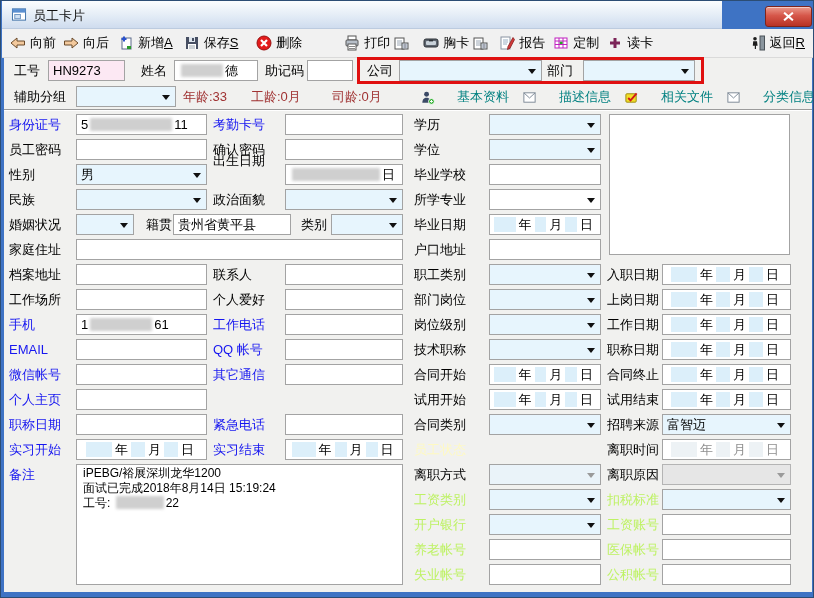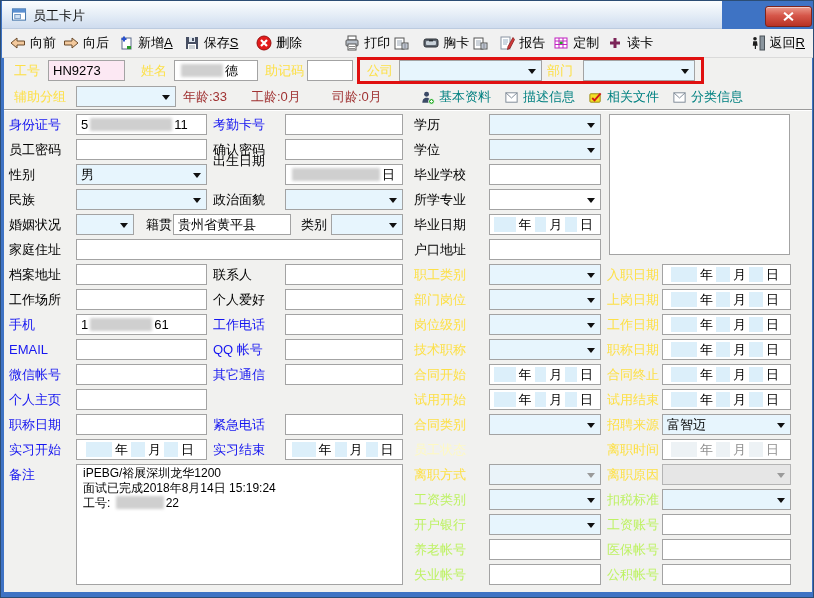--- a/index.html
+++ b/index.html
@@ -13,42 +13,42 @@
     display:flex;align-items:center;justify-content:center;box-shadow:inset 0 1px 0 rgba(255,255,255,.5);cursor:pointer;}
   .toolbar{position:absolute;left:1px;top:28px;width:811px;height:29px;background:#f1f1f1;
     border-bottom:1px solid #dadada;display:flex;align-items:center;padding-left:8px;box-sizing:border-box;}
   .tbtn{display:inline-flex;align-items:center;gap:4px;font-size:13px;color:#000;white-space:nowrap;cursor:pointer;}
   .ic{width:16px;height:16px;display:inline-block;}
   .ic15{width:15px;height:15px;display:inline-block;}
   .hdr{position:absolute;left:3px;top:57px;width:808px;height:51px;background:#f1f1ef;}
   .bodyp{position:absolute;left:3px;top:108px;width:808px;height:482px;background:#f1f1ef;
     border-top:1px solid #9b9b9b;box-shadow:inset 0 1px 0 #fff;}
   .lb{position:absolute;height:21px;line-height:21px;font-size:13px;color:#000;white-space:nowrap;}
-  .blue{color:#1616f0}.navy{color:#fde047}.mar{color:#bef264}.grn{color:#fef9c3}
+  .blue{color:#1616f0}.navy{color:#000000}.mar{color:#bef264}.grn{color:#fef9c3}
   .stat{position:absolute;height:21px;line-height:21px;font-size:13px;color:#a03232;white-space:nowrap;}
   .f{position:absolute;height:21px;box-sizing:border-box;border:1px solid #a3a3a3;background:#fff;
      font-size:13px;line-height:19px;padding:0 4px;color:#000;white-space:nowrap;overflow:hidden;}
   .pink{background:#fce8f3;}
   .dd{background:#e7f5fd;padding-right:18px;}
   .dd::after{content:'';position:absolute;right:5px;top:8px;width:0;height:0;
      border:4px solid transparent;border-top:5px solid #101010;}
   .dd.white{background:#fff;}
   .dd.dis{background:#eaf3f9;}
   .dd.dis::after{border-top-color:#9a9a9a;}
   .dd.gray{background:#e6e6e6;border-color:#b4b4b4;}
   .dd.gray::after{border-top-color:#9a9a9a;}
   .datef{display:flex;align-items:center;justify-content:center;padding:0 4px;}
   .datef b{font-weight:normal;font-size:13px;margin:0 3px;color:#000;}
   .seg{display:inline-block;background:#dceffa;height:15px;}
   .datef.dis b{color:#8f8f8f;}
   .datef.dis .seg{background:#edf2f5;}
   .redbox{position:absolute;left:356px;top:56px;width:347px;height:27px;box-sizing:border-box;
      border:3px solid #e01010;background:transparent;pointer-events:none;}
   .tabs{position:absolute;left:419px;top:85px;height:22px;display:flex;align-items:center;gap:13px;}
-  .tab{display:inline-flex;align-items:center;gap:4px;font-size:13px;color:#008080;cursor:pointer;white-space:nowrap;}
+  .tab{display:inline-flex;align-items:center;gap:22px;font-size:13px;color:#008080;cursor:pointer;white-space:nowrap;}
   .photo{position:absolute;left:608px;top:113px;width:181px;height:141px;background:#fff;
      border:1px solid #a3a3a3;box-sizing:border-box;}
   .notes{position:absolute;left:75px;top:463px;width:327px;height:121px;box-sizing:border-box;
      border:1px solid #a3a3a3;background:#fff;font-size:12px;line-height:15px;padding:1px 6px;color:#000;overflow:hidden;}
   .rd{display:inline-block;vertical-align:-2px;height:13px;background:#cfcfcf;filter:blur(1.4px);border-radius:1px;margin:0 2px;}
   u{text-decoration:underline;}
 </style>
 </head>
 <body>
 

